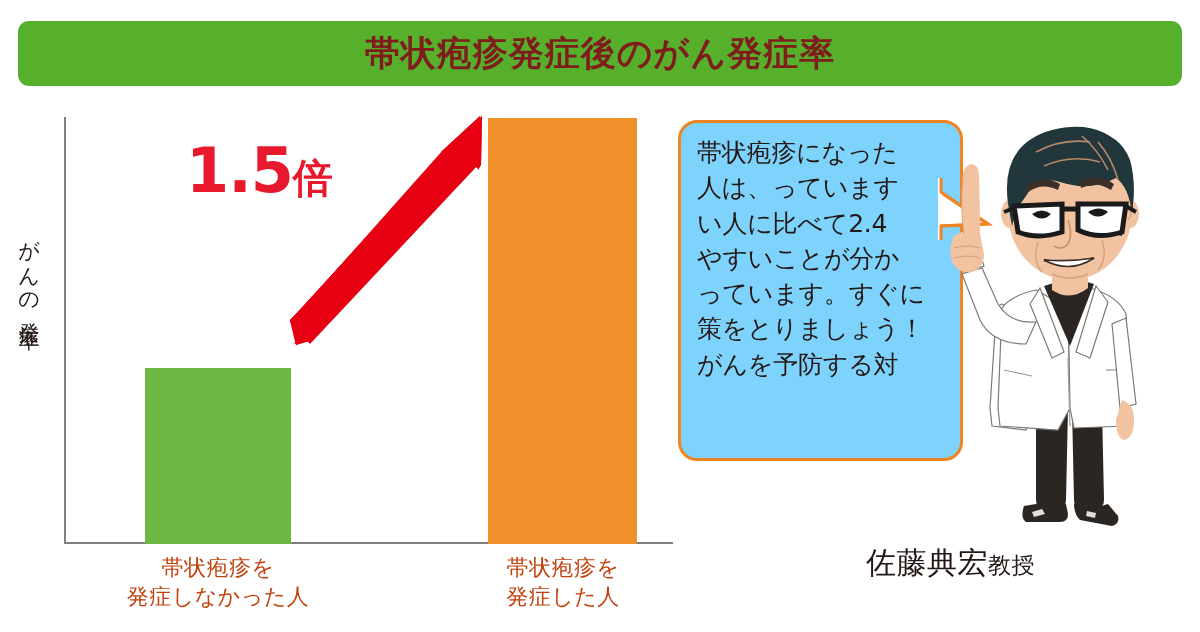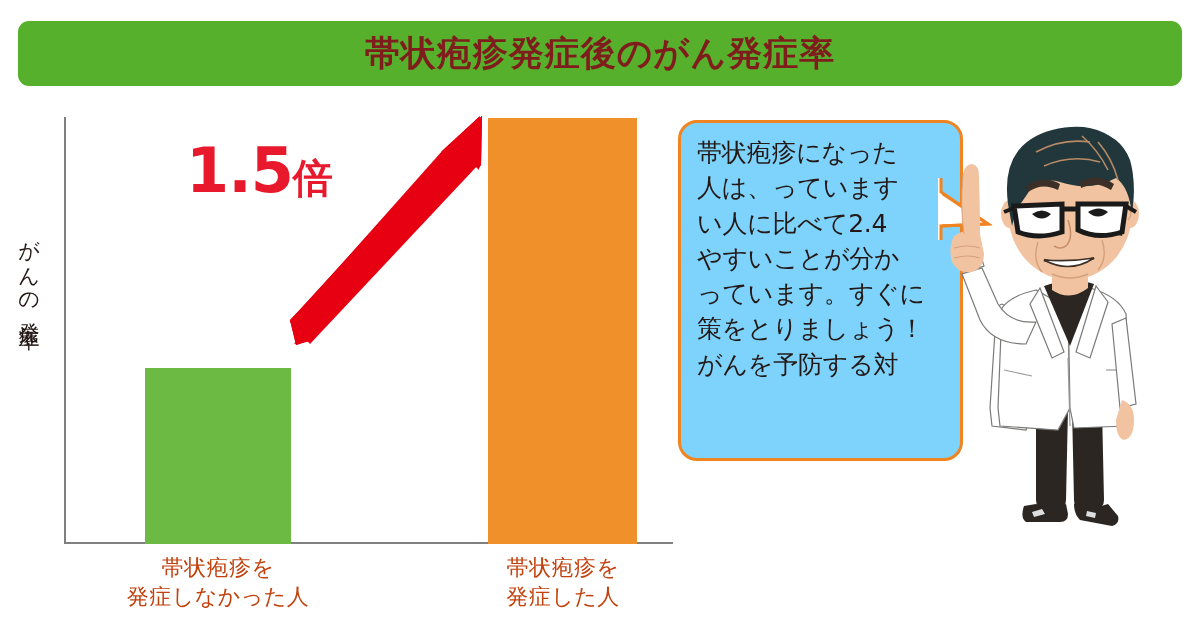--- a/index.html
+++ b/index.html
@@ -316,14 +316,17 @@
     <path d="M 128,112 q 6,18 -2,26 q -6,4 -12,0" fill="none" stroke="#c8906a" stroke-width="1.6"></path>
 
     <path d="M 104,152 q 26,8 50,-2" fill="none" stroke="#3b2f27" stroke-width="2.4"></path>
     <path d="M 104,152 q 26,14 50,-2 q -24,4 -50,2 z" fill="#ffffff" stroke="#3b2f27" stroke-width="1.6"></path>
 
     <path d="M 98,134 q -6,18 4,30" fill="none" stroke="#d4a07c" stroke-width="1.4"></path>
     <path d="M 162,132 q 6,18 -4,30" fill="none" stroke="#d4a07c" stroke-width="1.4"></path>
     <path d="M 112,166 q 18,8 36,0" fill="none" stroke="#d4a07c" stroke-width="1.4"></path>
   </svg>
 
+  <div class="doctor-name">
+    <span>佐藤典宏</span><span class="rank">教授</span>
+  </div>
 
 </div>
 
 </body></html>

